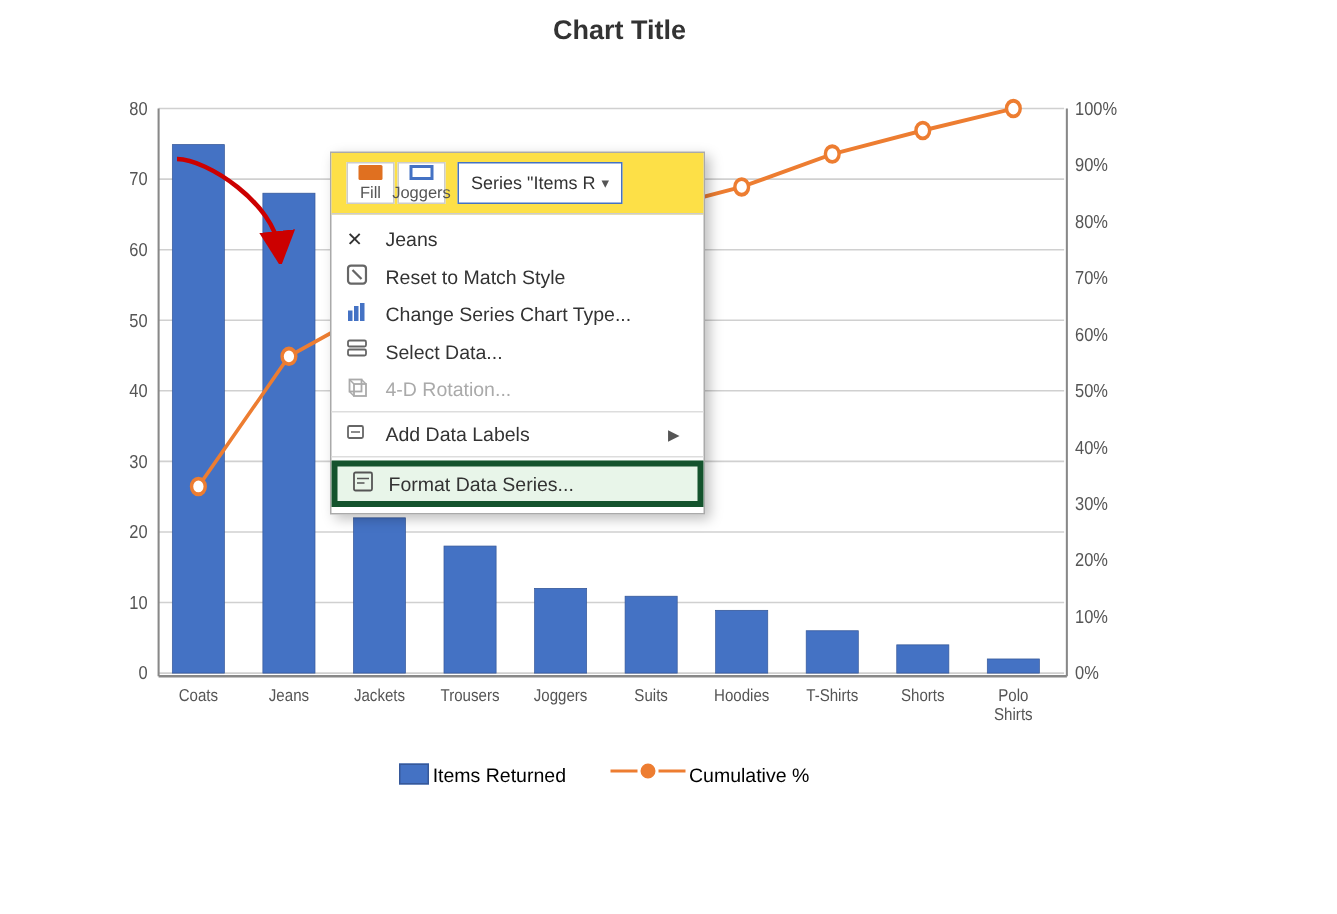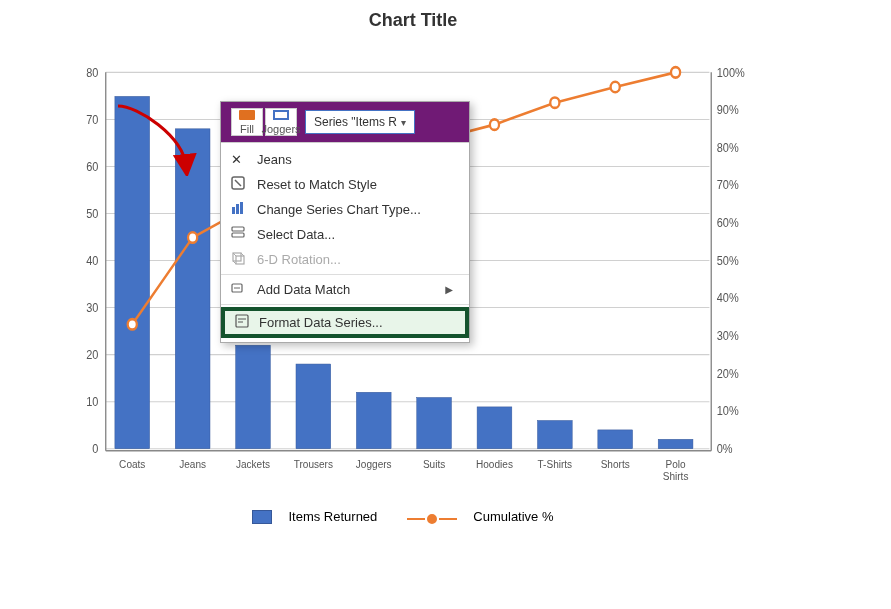--- a/index.html
+++ b/index.html
@@ -44,23 +44,22 @@
       left: 160px;
       width: 250px;
       background: #fff;
       border: 1px solid #aaa;
       box-shadow: 3px 3px 8px rgba(0,0,0,0.25);
       z-index: 100;
       font-size: 13px;
     }
     .context-menu-header {
       display: flex;
-      align-items: center;
       padding: 6px 10px;
-      background: #701a75;
+      background: #fde047;
       border-bottom: 1px solid #ccc;
       gap: 8px;
     }
     .cm-icon-group {
       display: flex;
       gap: 2px;
     }
     .cm-icon-btn {
       width: 32px;
       height: 28px;
@@ -143,22 +142,22 @@
     .legend {
       display: flex;
       justify-content: center;
       align-items: center;
       gap: 30px;
       margin-top: 8px;
       font-size: 13px;
     }
     .legend-item {
       display: flex;
-      align-items: flex-end;
-      gap: 16px;
+      align-items: flex-start;
+      gap: 2px;
     }
     .legend-bar {
       width: 20px;
       height: 14px;
       background: #4472c4;
       border: 1px solid #365899;
     }
     .legend-line {
       display: flex;
       align-items: center;
@@ -349,31 +348,31 @@
         <div class="cm-item disabled">
           <span class="cm-item-icon">
             <svg width="14" height="14" viewBox="0 0 14 14">
               <rect x="2" y="2" width="8" height="8" fill="none" stroke="#aaa" stroke-width="1.2"></rect>
               <rect x="5" y="5" width="8" height="8" fill="none" stroke="#aaa" stroke-width="1.2"></rect>
               <line x1="2" y1="2" x2="5" y2="5" stroke="#aaa" stroke-width="1"></line>
               <line x1="10" y1="2" x2="13" y2="5" stroke="#aaa" stroke-width="1"></line>
               <line x1="2" y1="10" x2="5" y2="13" stroke="#aaa" stroke-width="1"></line>
             </svg>
           </span>
-          <span>6-D Rotation...</span>
+          <span>4-D Rotation...</span>
         </div>
         <div class="cm-separator"></div>
         <div class="cm-item">
           <span class="cm-item-icon">
             <svg width="14" height="14" viewBox="0 0 14 14">
               <rect x="1" y="3" width="10" height="8" rx="1" fill="none" stroke="#666" stroke-width="1.2"></rect>
               <line x1="3" y1="7" x2="9" y2="7" stroke="#666" stroke-width="1"></line>
             </svg>
           </span>
-          <span>Add Data Match</span>
+          <span>Add Data Labels</span>
           <span class="arrow-right">▶</span>
         </div>
         <div class="cm-separator"></div>
         <div class="cm-item highlighted">
           <span class="cm-item-icon">
             <svg width="14" height="14" viewBox="0 0 14 14">
               <rect x="1" y="1" width="12" height="12" rx="1" fill="none" stroke="#555" stroke-width="1.2"></rect>
               <line x1="3" y1="5" x2="11" y2="5" stroke="#555" stroke-width="1"></line>
               <line x1="3" y1="8" x2="8" y2="8" stroke="#555" stroke-width="1"></line>
             </svg>

